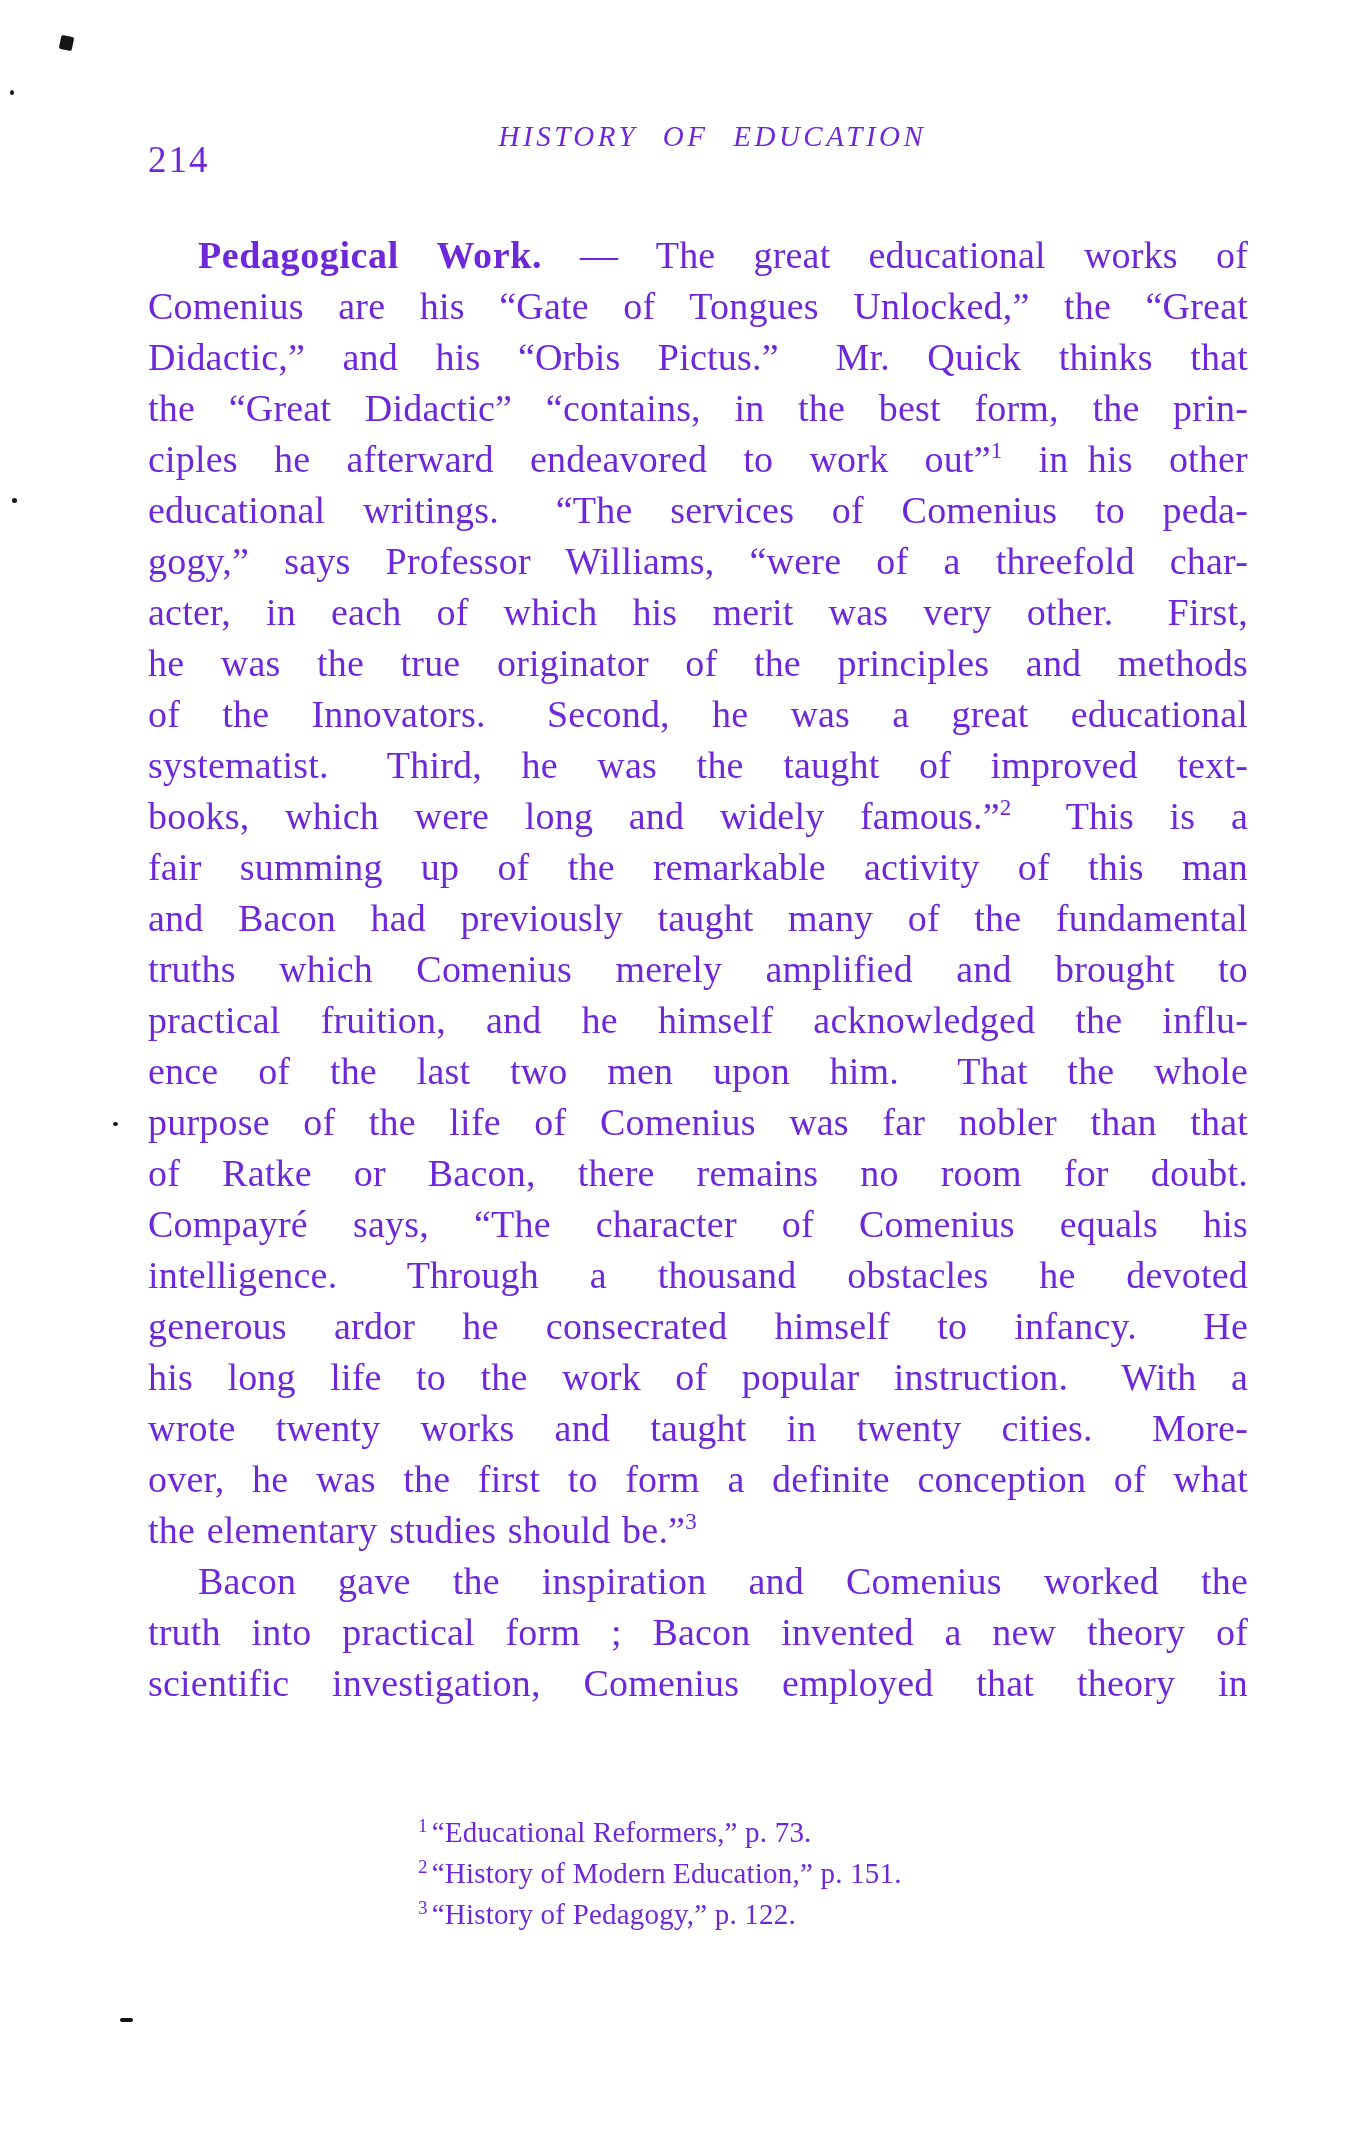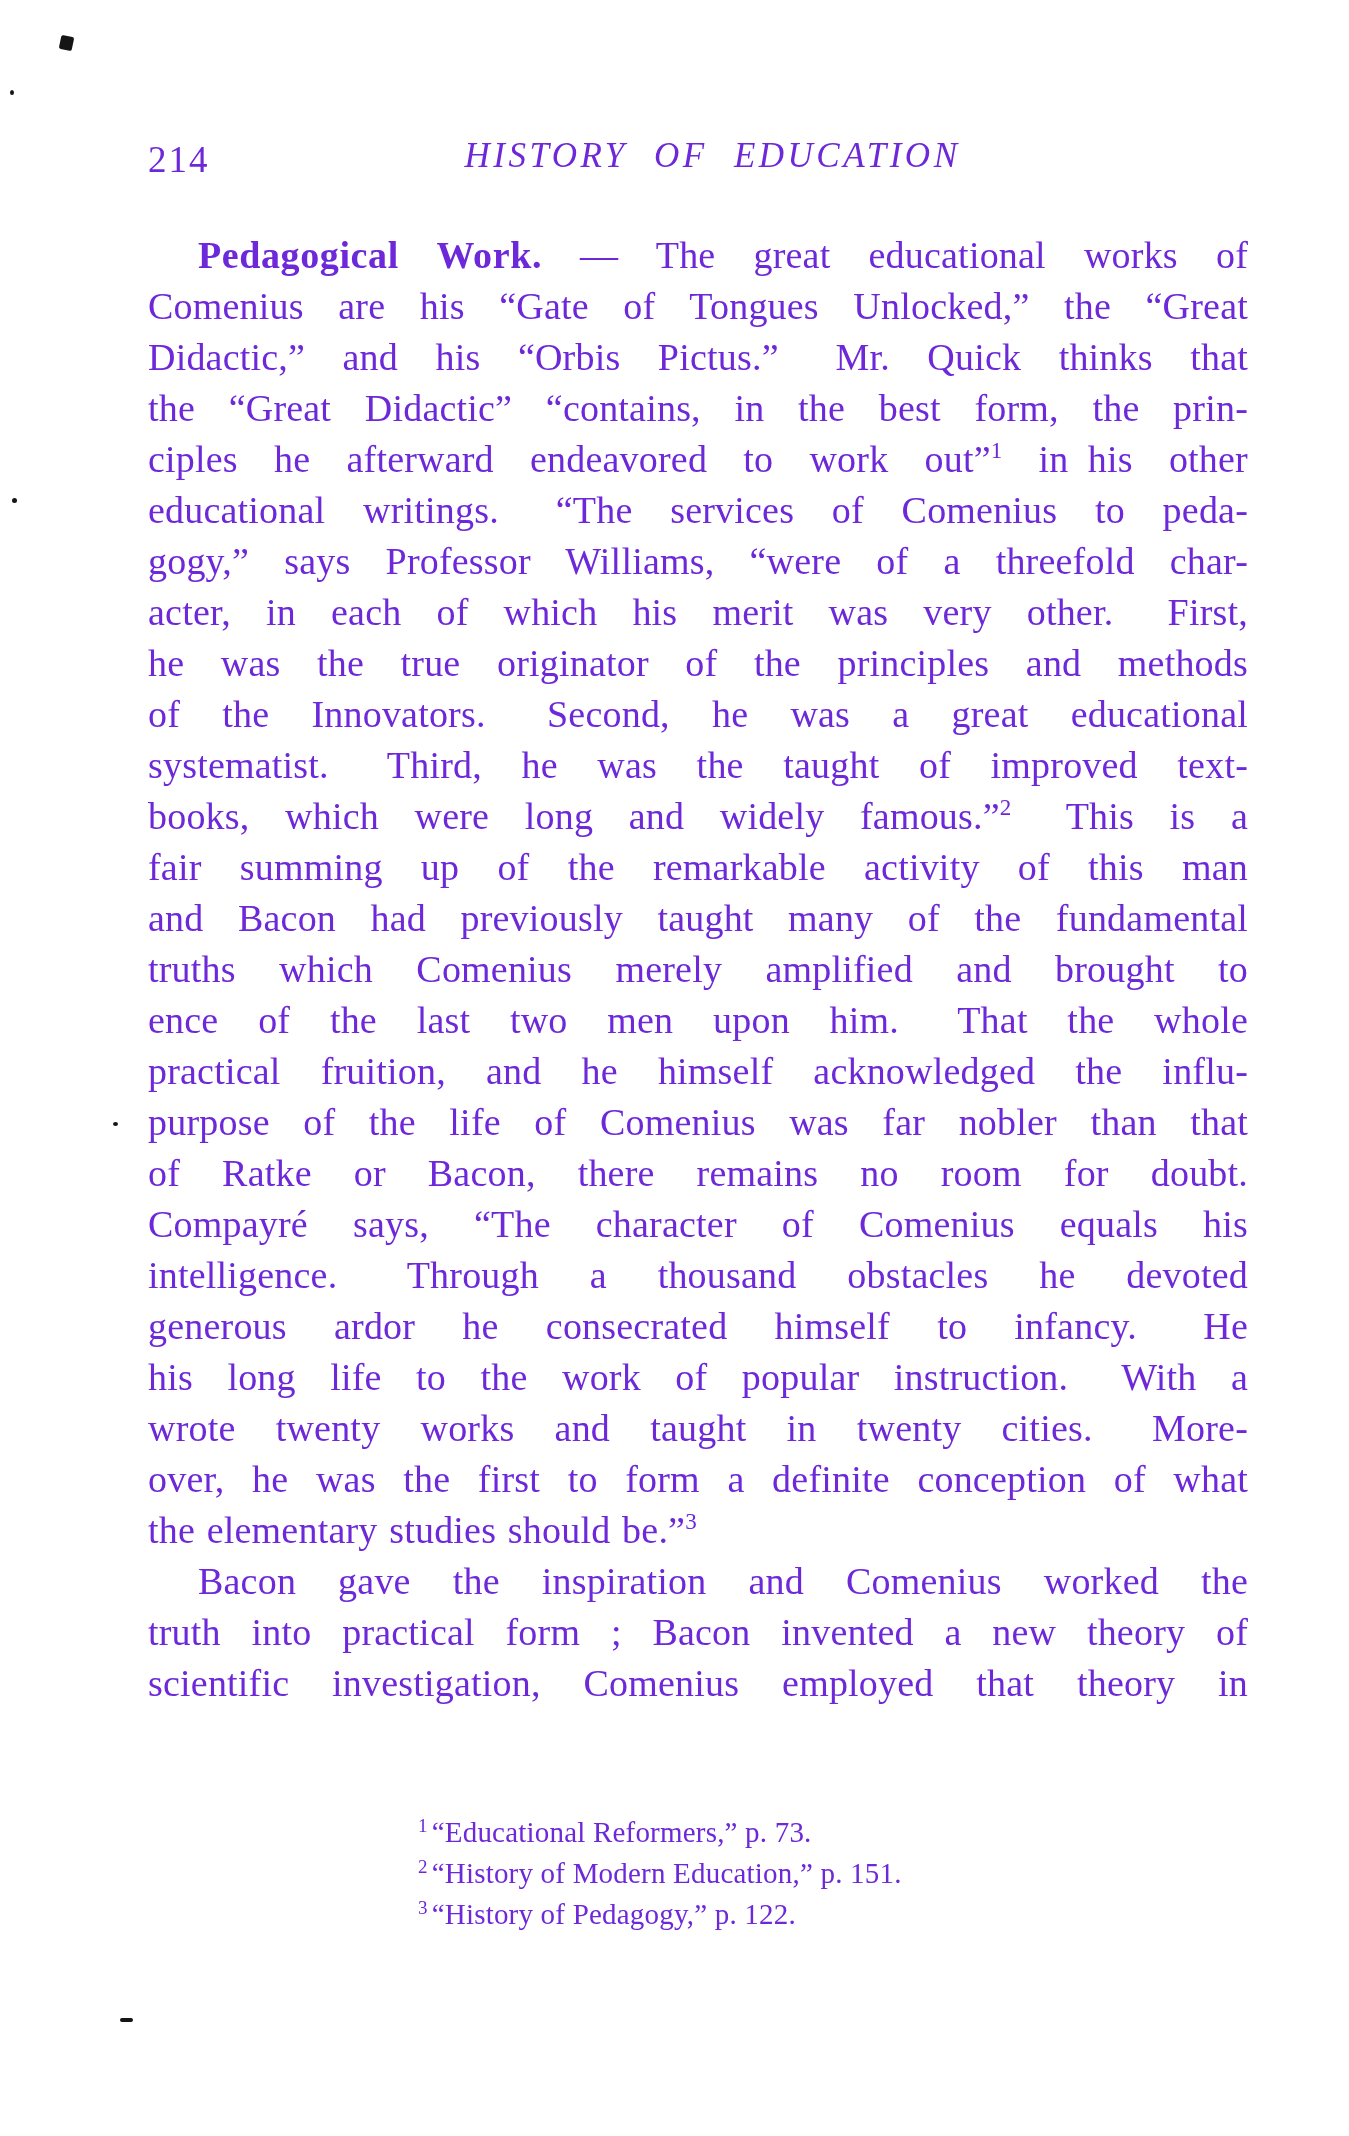--- a/index.html
+++ b/index.html
@@ -20,25 +20,25 @@
   .page-number {
     position: absolute;
     left: 148px;
     top: 138px;
     font-size: 37px;
     letter-spacing: 2px;
   }
   .running-title {
     position: absolute;
     left: 445px;
-    top: 136px;
+    top: 120px;
     width: 535px;
     text-align: center;
     font-style: italic;
-    font-size: 35px;
+    font-size: 29px;
     letter-spacing: 3.5px;
     word-spacing: 14px;
     white-space: nowrap;
   }
   
   .page-body {
     position: absolute;
     left: 148px;
     top: 230px;
     width: 1100px;
@@ -116,22 +116,22 @@
         <div class="line">educational writings.  “The services of Comenius to peda-</div>
         <div class="line">gogy,” says Professor Williams, “were of a threefold char-</div>
         <div class="line">acter, in each of which his merit was very other.  First,</div>
         <div class="line">he was the true originator of the principles and methods</div>
         <div class="line">of the Innovators.  Second, he was a great educational</div>
         <div class="line">systematist.  Third, he was the taught of improved text-</div>
         <div class="line">books, which were long and widely famous.”<sup>2</sup>  This is a</div>
         <div class="line">fair summing up of the remarkable activity of this man</div>
         <div class="line">and Bacon had previously taught many of the fundamental</div>
         <div class="line">truths which Comenius merely amplified and brought to</div>
+        <div class="line">practical fruition, and he himself acknowledged the influ-</div>
         <div class="line">ence of the last two men upon him.  That the whole</div>
-        <div class="line">practical fruition, and he himself acknowledged the influ-</div>
         <div class="line">purpose of the life of Comenius was far nobler than that</div>
         <div class="line">of Ratke or Bacon, there remains no room for doubt.</div>
         <div class="line">Compayré says, “The character of Comenius equals his</div>
         <div class="line">intelligence.  Through a thousand obstacles he devoted</div>
         <div class="line">generous ardor he consecrated himself to infancy.  He</div>
         <div class="line">his long life to the work of popular instruction.  With a</div>
         <div class="line">wrote twenty works and taught in twenty cities.  More-</div>
         <div class="line">over, he was the first to form a definite conception of what</div>
         <div class="line last">the elementary studies should be.”<sup>3</sup></div>
       </div>

